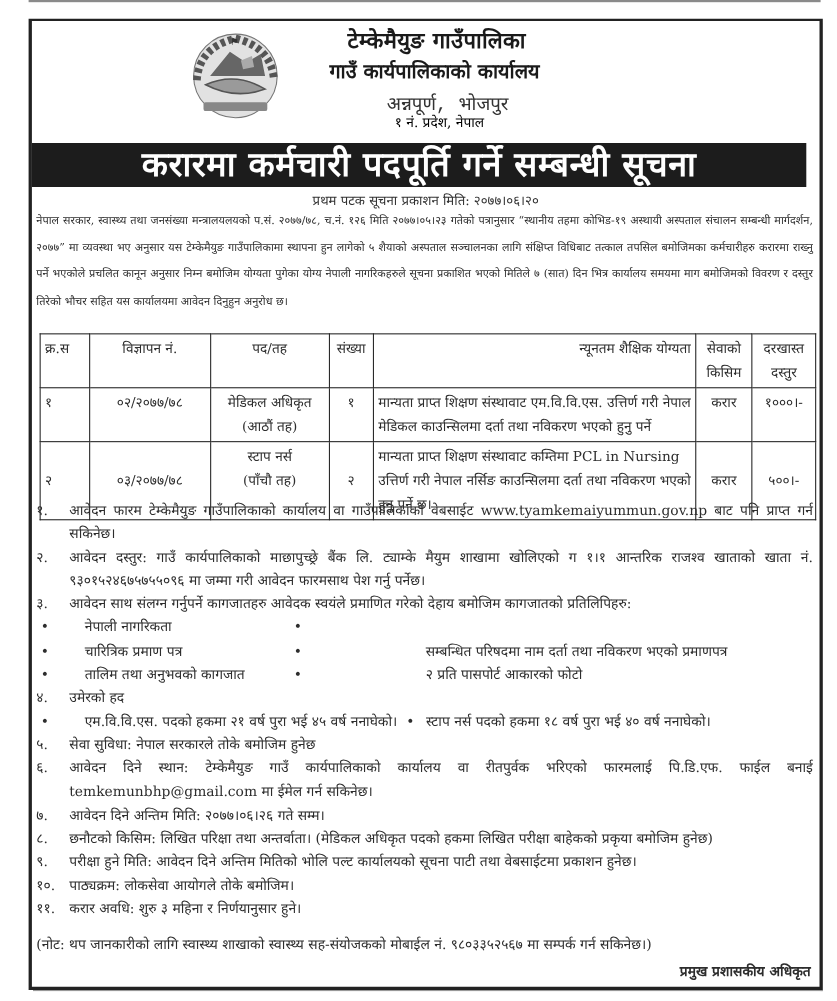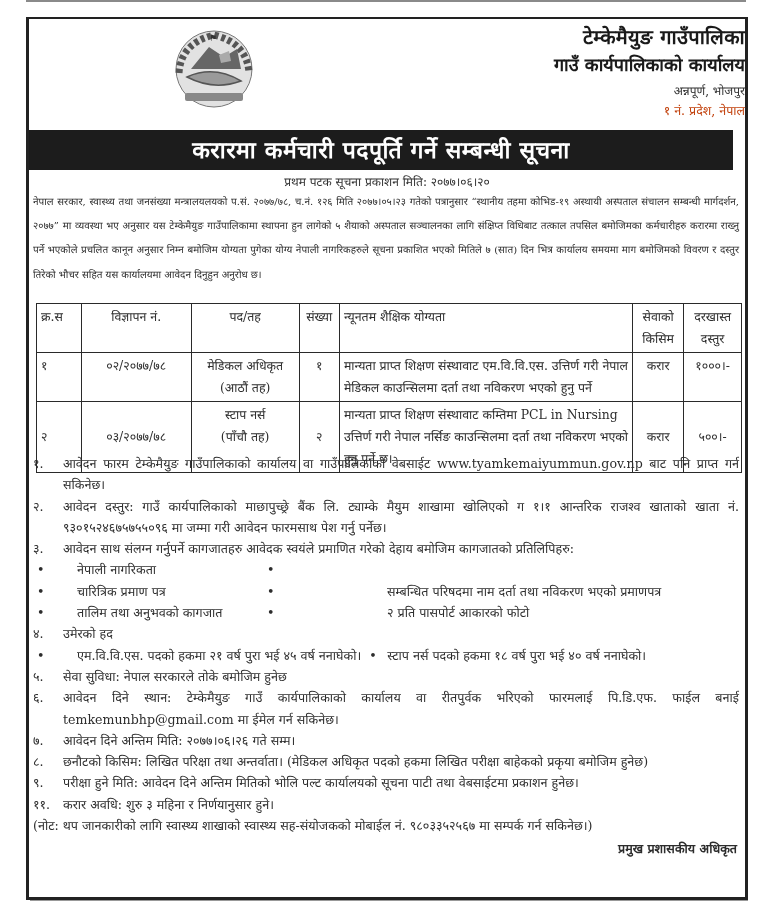--- a/index.html
+++ b/index.html
@@ -16,29 +16,29 @@
       border: 3px solid #222; border-top-width: 2px; background: #fff;
     }
     .frame-shadow {
       position: absolute; left: 30px; top: 21px; width: 716px; height: 878px;
       border-right: 2px solid #999; border-bottom: 2px solid #999;
     }
     
     .logo {
       position: absolute; left: 140px; top: 6px; width: 90px; height: 88px;
     }
-    .hdr { position: absolute; left: 0; right: 0; text-align: right; }
+    .hdr { position: absolute; left: 0; right: 0; text-align: center; }
     .h-title { top: 4px; font-size: 20px; font-weight: bold; letter-spacing: 0.3px; color: #1a1a1a; padding-left: 20px; }
     .h-sub { top: 33px; font-size: 18px; font-weight: bold; color: #1a1a1a; padding-left: 16px; }
-    .h-addr1 { top: 63px; font-size: 12px; color: #333; padding-left: 40px; }
-    .h-addr2 { top: 83px; font-size: 12.5px; color: #c2410c; padding-left: 25px; }
+    .h-addr1 { top: 63px; font-size: 17px; color: #333; padding-left: 40px; font-family: Liberation Mono, monospace; }
+    .h-addr2 { top: 83px; font-size: 12.5px; color: #000000; padding-left: 25px; }
     .banner {
       position: absolute; left: 0; right: 12px; top: 111px; height: 40px; background: #1c1c1c;
       color: #fff; text-align: center; font-family: "DejaVu Sans", sans-serif;
-      font-size: 23px; font-weight: bold; line-height: 40px; letter-spacing: 0.5px;
+      font-size: 31px; font-weight: bold; line-height: 40px; letter-spacing: 0.5px;
     }
     .pubdate { position: absolute; left: 0; right: 0; top: 154px; text-align: center; font-size: 12px; color: #333; }
     .intro {
       position: absolute; left: 4px; right: 6px; top: 171px;
       font-size: 10px; line-height: 24.2px; text-align: justify; color: #2d2d2d;
     }
     
     table.posts {
       position: absolute; left: 7px; top: 284px; width: 706px;
       border-collapse: collapse; font-size: 12.4px; color: #2d2d2d;
@@ -48,38 +48,38 @@
     }
     table.posts th { font-weight: normal; height: 44px; }
     table.posts td { height: 44px; }
     .c-sn { width: 32px; }
     .c-adv { width: 92px; text-align: center; }
     .c-post { width: 90px; text-align: center; }
     .c-count { width: 28px; text-align: center; }
     .c-qual { width: 260px; }
     .c-type { width: 38px; text-align: center; }
     .c-fee { width: 44px; text-align: center; }
-    th.c-qual { text-align: left; }
+    th.c-qual { text-align: right; }
     th.c-sn { text-align: left; }
     .mid { vertical-align: middle !important; }
     
     .points {
       position: absolute; left: 4px; right: 6px; top: 434px;
       font-size: 12.6px; line-height: 21.3px; color: #2d2d2d;
     }
     .pt { display: flex; }
     .pt .num { width: 30px; flex: none; }
     .pt .txt { flex: 1; text-align: justify; }
     .bullets { display: grid; grid-template-columns: 230px 1fr; }
     .bl { display: flex; }
     .bl .dot { width: 40px; flex: none; padding-left: 4px; }
     .bl2 .dot { width: 120px; }
     .age { display: flex; }
     .age .bl { margin-right: 8px; }
-    .note { margin-top: 0; }
+    .note { margin-top: 12px; }
     .sign { text-align: right; font-weight: bold; padding-right: 2px; margin-top: 2px; }
   </style>
 </head>
 <body>
 
 <div class="topline"></div>
 <div class="frame-shadow"></div>
 
 <div class="frame">
 
@@ -209,20 +209,24 @@
     </div>
     <div class="pt">
       <span class="num">८.</span>
       <span class="txt">छनौटको किसिम: लिखित परिक्षा तथा अन्तर्वाता। (मेडिकल अधिकृत पदको हकमा लिखित परीक्षा बाहेकको प्रकृया बमोजिम हुनेछ)</span>
     </div>
     <div class="pt">
       <span class="num">९.</span>
       <span class="txt">परीक्षा हुने मिति: आवेदन दिने अन्तिम मितिको भोलि पल्ट कार्यालयको सूचना पाटी तथा वेबसाईटमा प्रकाशन हुनेछ।</span>
     </div>
     <div class="pt">
+      <span class="num">१०.</span>
+      <span class="txt">पाठ्यक्रम: लोकसेवा आयोगले तोके बमोजिम।</span>
+    </div>
+    <div class="pt">
       <span class="num">११.</span>
       <span class="txt">करार अवधि: शुरु ३ महिना र निर्णयानुसार हुने।</span>
     </div>
     <div class="note">(नोट: थप जानकारीको लागि स्वास्थ्य शाखाको स्वास्थ्य सह-संयोजकको मोबाईल नं. ९८०३३५२५६७ मा सम्पर्क गर्न सकिनेछ।)</div>
     <div class="sign">प्रमुख प्रशासकीय अधिकृत</div>
   </div>
 
 </div>
 
 </body></html>

